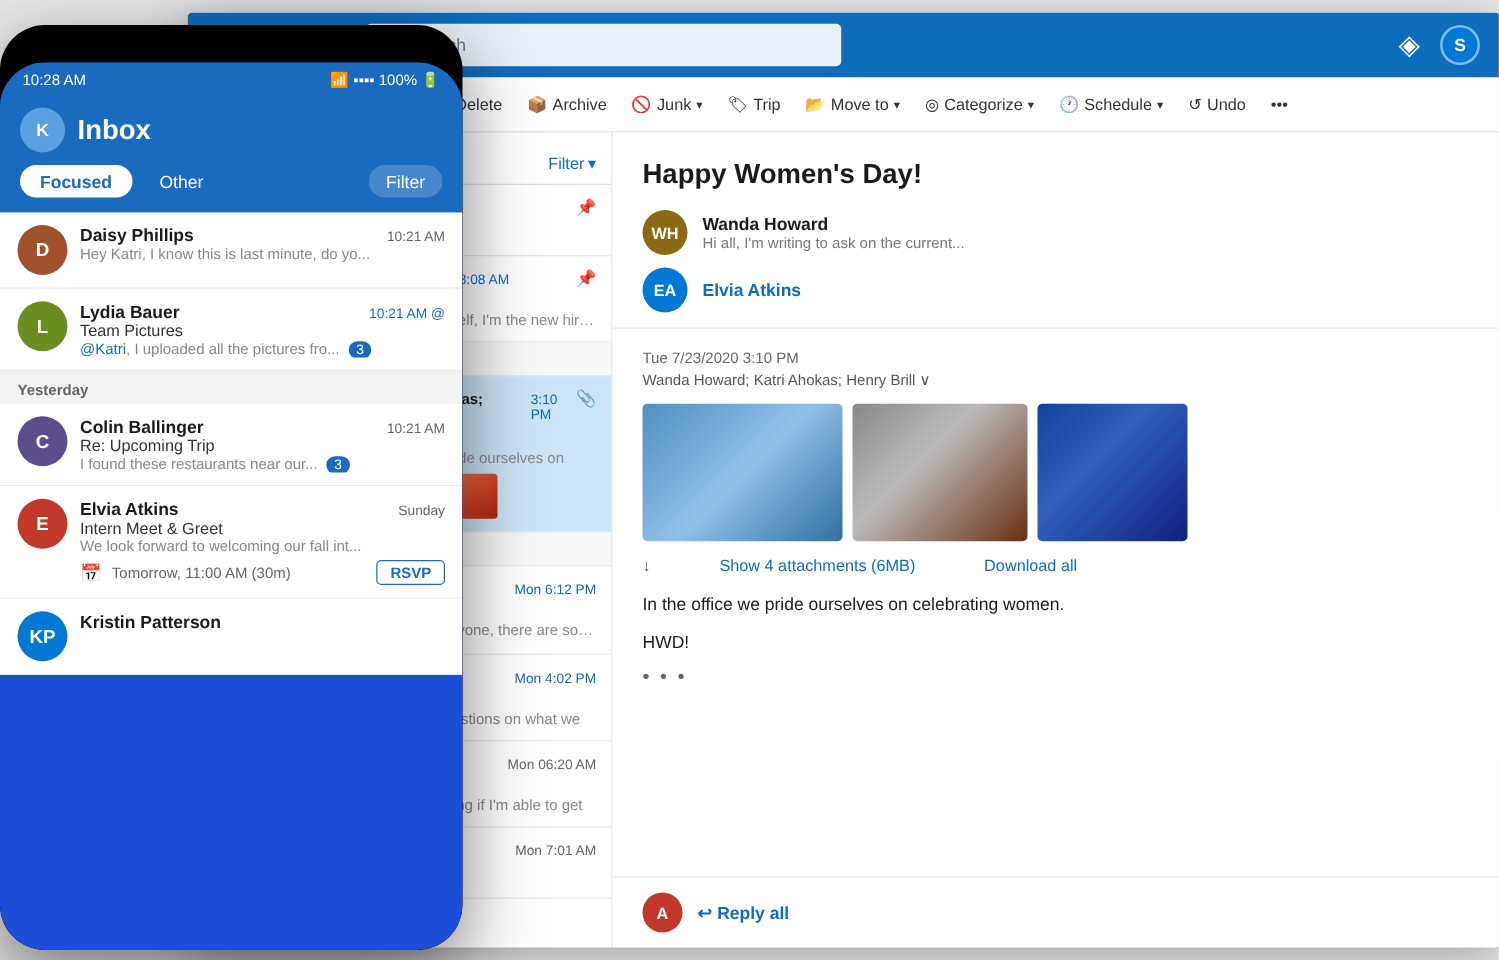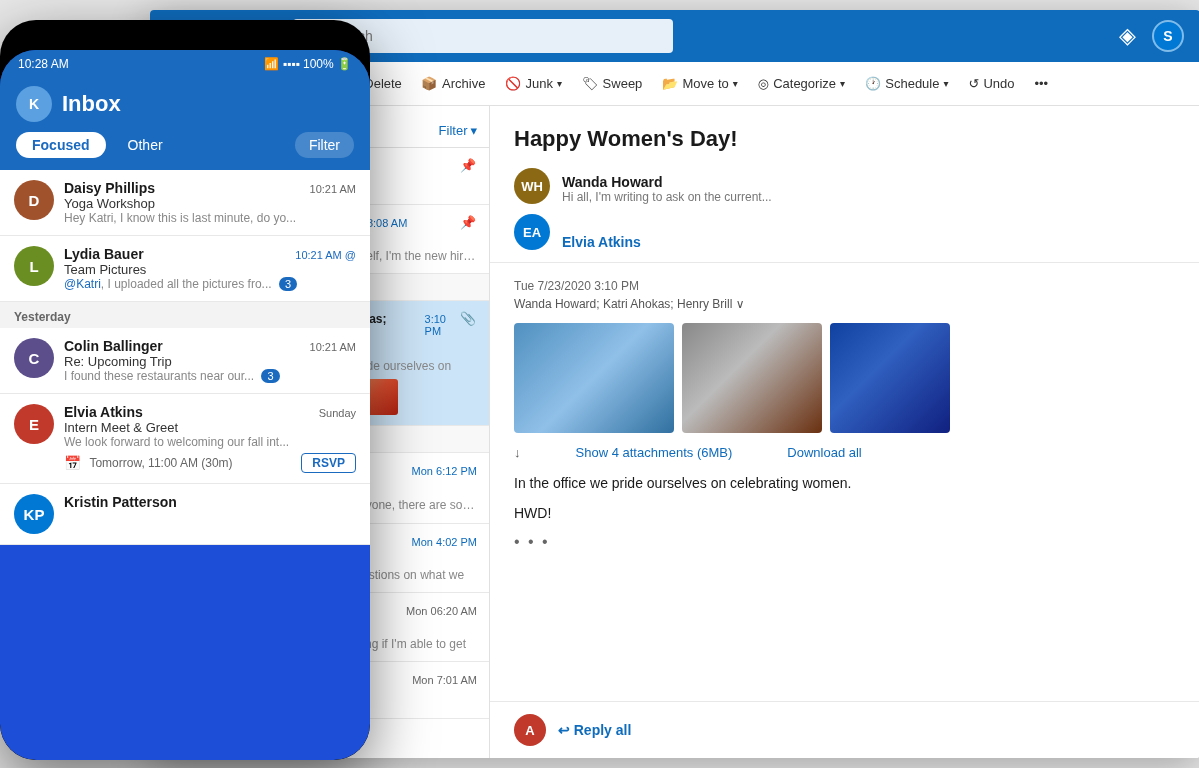--- a/index.html
+++ b/index.html
@@ -485,21 +485,21 @@
       color: #1a1a1a;
       margin-bottom: 16px;
     }
     .reading-participants {
       display: flex;
       flex-direction: column;
       gap: 10px;
     }
     .participant-row {
       display: flex;
-      align-items: flex-end;
+      align-items: center;
       gap: 12px;
     }
     .participant-avatar {
       width: 36px; height: 36px;
       border-radius: 50%;
       flex-shrink: 0;
       display: flex; align-items: center; justify-content: center;
       font-size: 13px; font-weight: bold; color: #fff;
     }
     .participant-info {}
@@ -600,21 +600,20 @@
     </div>
     <div class="phone-mail-list">
 
       <div class="phone-mail-item">
         <div class="phone-avatar-sm" style="background:#a0522d;">D</div>
         <div class="phone-mail-content">
           <div class="phone-mail-top">
             <span class="phone-mail-sender">Daisy Phillips</span>
             <span class="phone-mail-time">10:21 AM</span>
           </div>
-          <div class="phone-mail-subject">Yoga Workshop</div>
           <div class="phone-mail-preview">Hey Katri, I know this is last minute, do yo...</div>
         </div>
       </div>
 
       <div class="phone-mail-item">
         <div class="phone-avatar-sm" style="background:#6b8e23;">L</div>
         <div class="phone-mail-content">
           <div class="phone-mail-top">
             <span class="phone-mail-sender">Lydia Bauer</span>
             <span class="phone-mail-time at-sign">10:21 AM @</span>
@@ -709,21 +708,21 @@
       <span>📦</span>
       <span>Archive</span>
     </button>
     <button class="toolbar-btn">
       <span>🚫</span>
       <span>Junk</span>
       <span class="chevron">▾</span>
     </button>
     <button class="toolbar-btn">
       <span>🏷</span>
-      <span>Sweep</span>
+      <span>Trip</span>
     </button>
     <button class="toolbar-btn">
       <span>📂</span>
       <span>Move to</span>
       <span class="chevron">▾</span>
     </button>
     <button class="toolbar-btn">
       <span>◎</span>
       <span>Categorize</span>
       <span class="chevron">▾</span>

